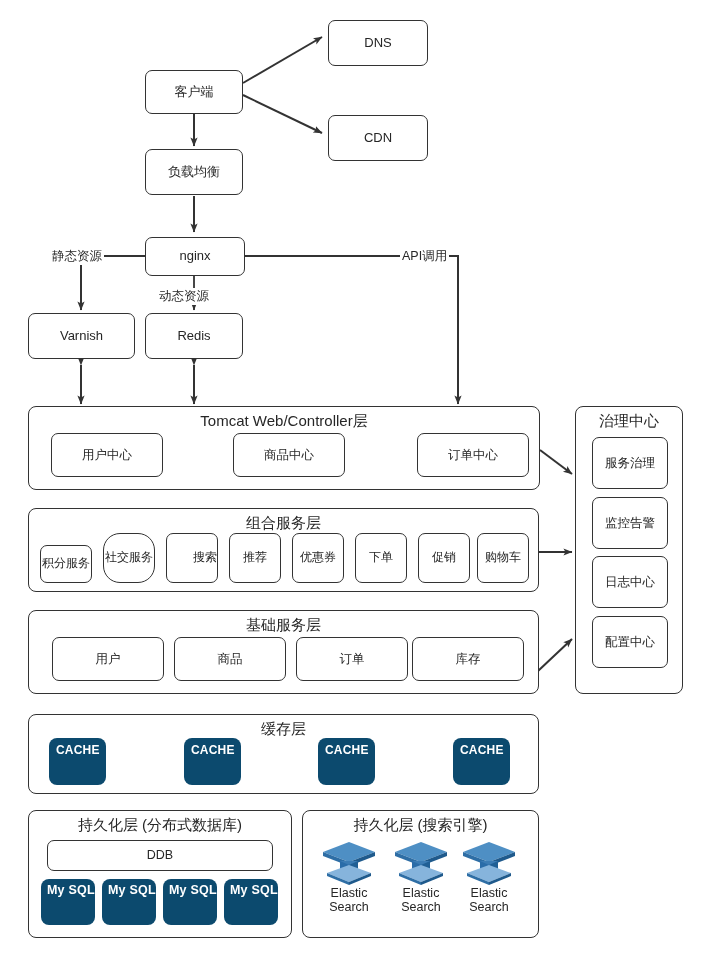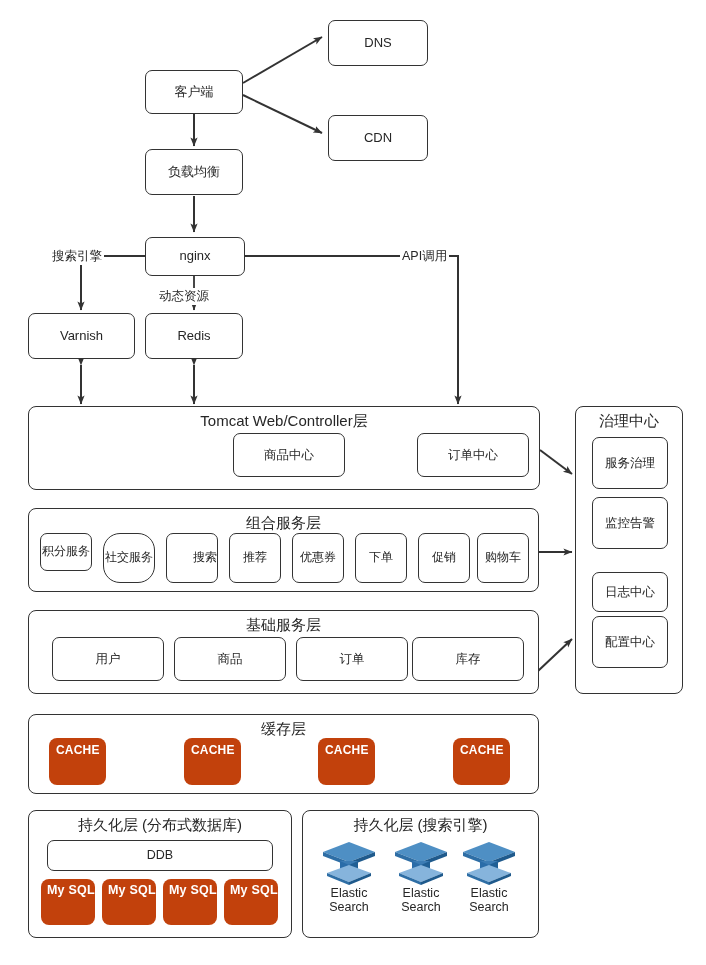--- a/index.html
+++ b/index.html
@@ -27,21 +27,21 @@
   }
   .inner{
     position:absolute;box-sizing:border-box;
     border:1.5px solid #333;border-radius:7px;background:#fff;
     display:flex;align-items:center;justify-content:center;
     text-align:center;font-size:12.5px;line-height:1.15;
   }
   .inner.small{font-size:12px;}
   .blue{
     position:absolute;box-sizing:border-box;
-    background:#c2410c;border-radius:8px;
+    background:#0c4a6e;border-radius:8px;
     color:#fff;font-weight:bold;
   }
   .blue span{
     position:absolute;left:7px;top:5px;font-size:12px;letter-spacing:.2px;
     white-space:nowrap;
   }
   .blue.mysql span{left:6px;top:4px;font-size:12.5px;}
   .edgelabel{
     position:absolute;font-size:12.5px;color:#262626;background:#fff;
     padding:0 2px;white-space:nowrap;
@@ -100,33 +100,34 @@
   <div class="node" style="left:328px;top:115px;width:100px;height:46px;">CDN</div>
 
   <div class="node" style="left:145px;top:149px;width:98px;height:46px;">负载均衡</div>
 
   <div class="node" style="left:145px;top:237px;width:100px;height:39px;">nginx</div>
 
   <div class="node" style="left:28px;top:313px;width:107px;height:46px;">Varnish</div>
 
   <div class="node" style="left:145px;top:313px;width:98px;height:46px;">Redis</div>
 
-  <div class="edgelabel" style="left:50px;top:248px;">搜索引擎</div>
+  <div class="edgelabel" style="left:50px;top:248px;">静态资源</div>
   <div class="edgelabel" style="left:157px;top:288px;">动态资源</div>
   <div class="edgelabel" style="left:400px;top:248px;">API调用</div>
 
   <div class="container" style="left:28px;top:406px;width:512px;height:84px;">
     <div class="cap">Tomcat Web/Controller层</div>
+    <div class="inner" style="left:22px;top:26px;width:112px;height:44px;">用户中心</div>
     <div class="inner" style="left:204px;top:26px;width:112px;height:44px;">商品中心</div>
     <div class="inner" style="left:388px;top:26px;width:112px;height:44px;">订单中心</div>
   </div>
 
   <div class="container" style="left:28px;top:508px;width:511px;height:84px;">
     <div class="cap">组合服务层</div>
-    <div class="inner small" style="left:11px;top:24px;width:52px;height:38px;">积分服务</div>
+    <div class="inner small" style="left:11px;top:36px;width:52px;height:38px;">积分服务</div>
     <div class="inner small" style="left:74px;top:24px;width:52px;height:50px;border-radius:17px;">社交服务</div>
     <div class="inner small" style="left:137px;top:24px;width:52px;height:50px;padding-left:26px;">搜索</div>
     <div class="inner small" style="left:200px;top:24px;width:52px;height:50px;">推荐</div>
     <div class="inner small" style="left:263px;top:24px;width:52px;height:50px;">优惠券</div>
     <div class="inner small" style="left:326px;top:24px;width:52px;height:50px;">下单</div>
     <div class="inner small" style="left:389px;top:24px;width:52px;height:50px;">促销</div>
     <div class="inner small" style="left:448px;top:24px;width:52px;height:50px;">购物车</div>
   </div>
 
   <div class="container" style="left:28px;top:610px;width:511px;height:84px;">
@@ -134,21 +135,21 @@
     <div class="inner" style="left:23px;top:26px;width:112px;height:44px;">用户</div>
     <div class="inner" style="left:145px;top:26px;width:112px;height:44px;">商品</div>
     <div class="inner" style="left:267px;top:26px;width:112px;height:44px;">订单</div>
     <div class="inner" style="left:383px;top:26px;width:112px;height:44px;">库存</div>
   </div>
 
   <div class="container" style="left:575px;top:406px;width:108px;height:288px;">
     <div class="cap">治理中心</div>
     <div class="inner" style="left:16px;top:30px;width:76px;height:52px;">服务治理</div>
     <div class="inner" style="left:16px;top:90px;width:76px;height:52px;">监控告警</div>
-    <div class="inner" style="left:16px;top:165px;width:76px;height:40px;">日志中心</div>
+    <div class="inner" style="left:16px;top:149px;width:76px;height:52px;">日志中心</div>
     <div class="inner" style="left:16px;top:209px;width:76px;height:52px;">配置中心</div>
   </div>
 
   <div class="container" style="left:28px;top:714px;width:511px;height:80px;">
     <div class="cap">缓存层</div>
     <div class="blue" style="left:20px;top:23px;width:57px;height:47px;">
       <span>CACHE</span>
     </div>
     <div class="blue" style="left:155px;top:23px;width:57px;height:47px;">
       <span>CACHE</span>

